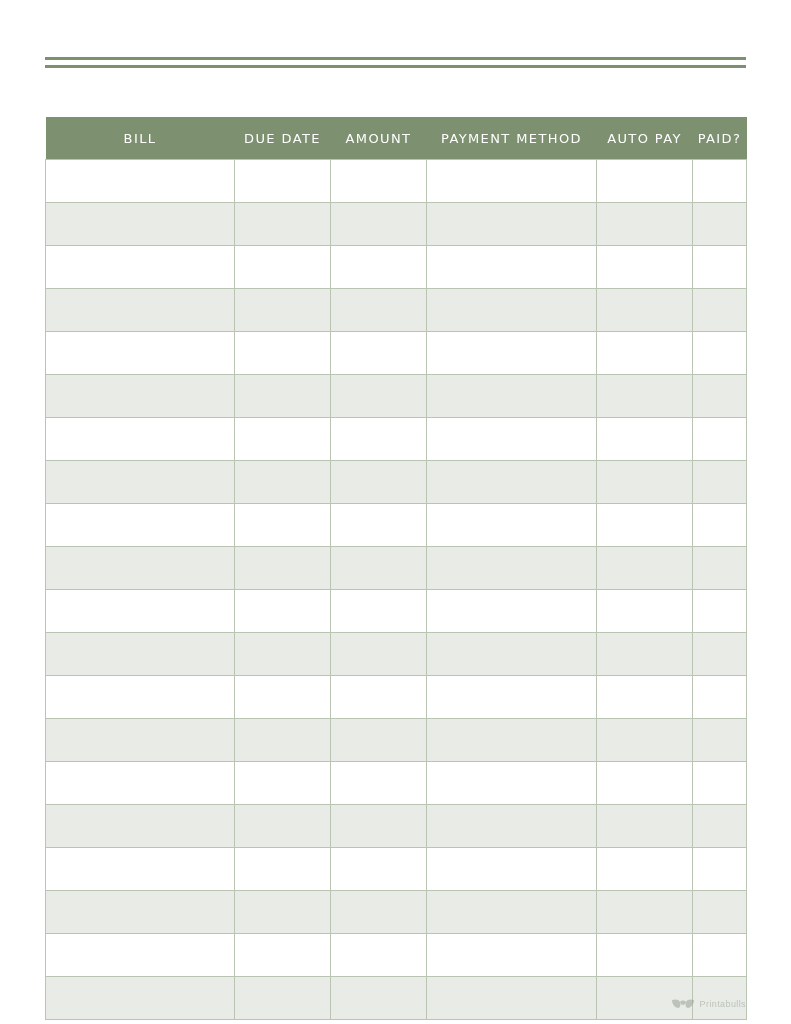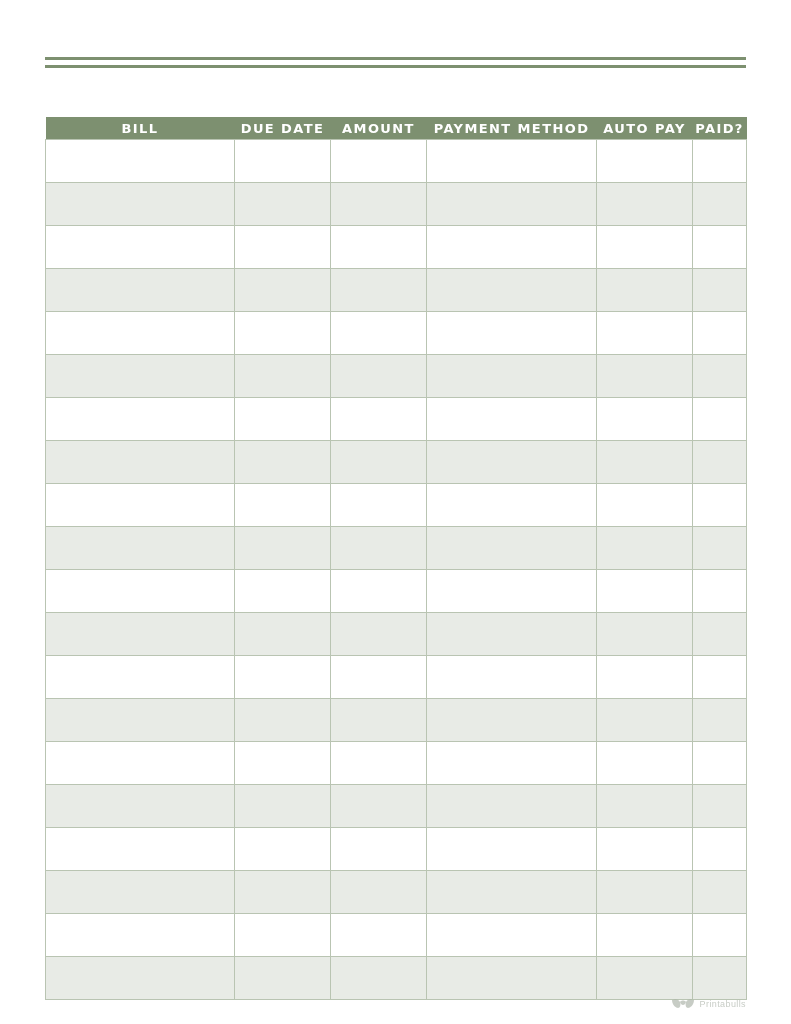--- a/index.html
+++ b/index.html
@@ -69,24 +69,24 @@
   }
   table.bill-table {
     width: 701px;
     border-collapse: collapse;
     table-layout: fixed;
   }
   table.bill-table th {
     background: #7d9070;
     color: #ffffff;
     font-family: "DejaVu Sans", sans-serif;
-    font-weight: 700;
+    font-weight: 400;
     font-size: 13px;
     letter-spacing: 1.4px;
-    height: 22px;
+    height: 42px;
     text-transform: uppercase;
     border: none;
     padding: 0 2px;
     vertical-align: middle;
   }
   table.bill-table td {
     border: 1px solid #b9c4b2;
     height: 42px;
     padding: 0;
   }

